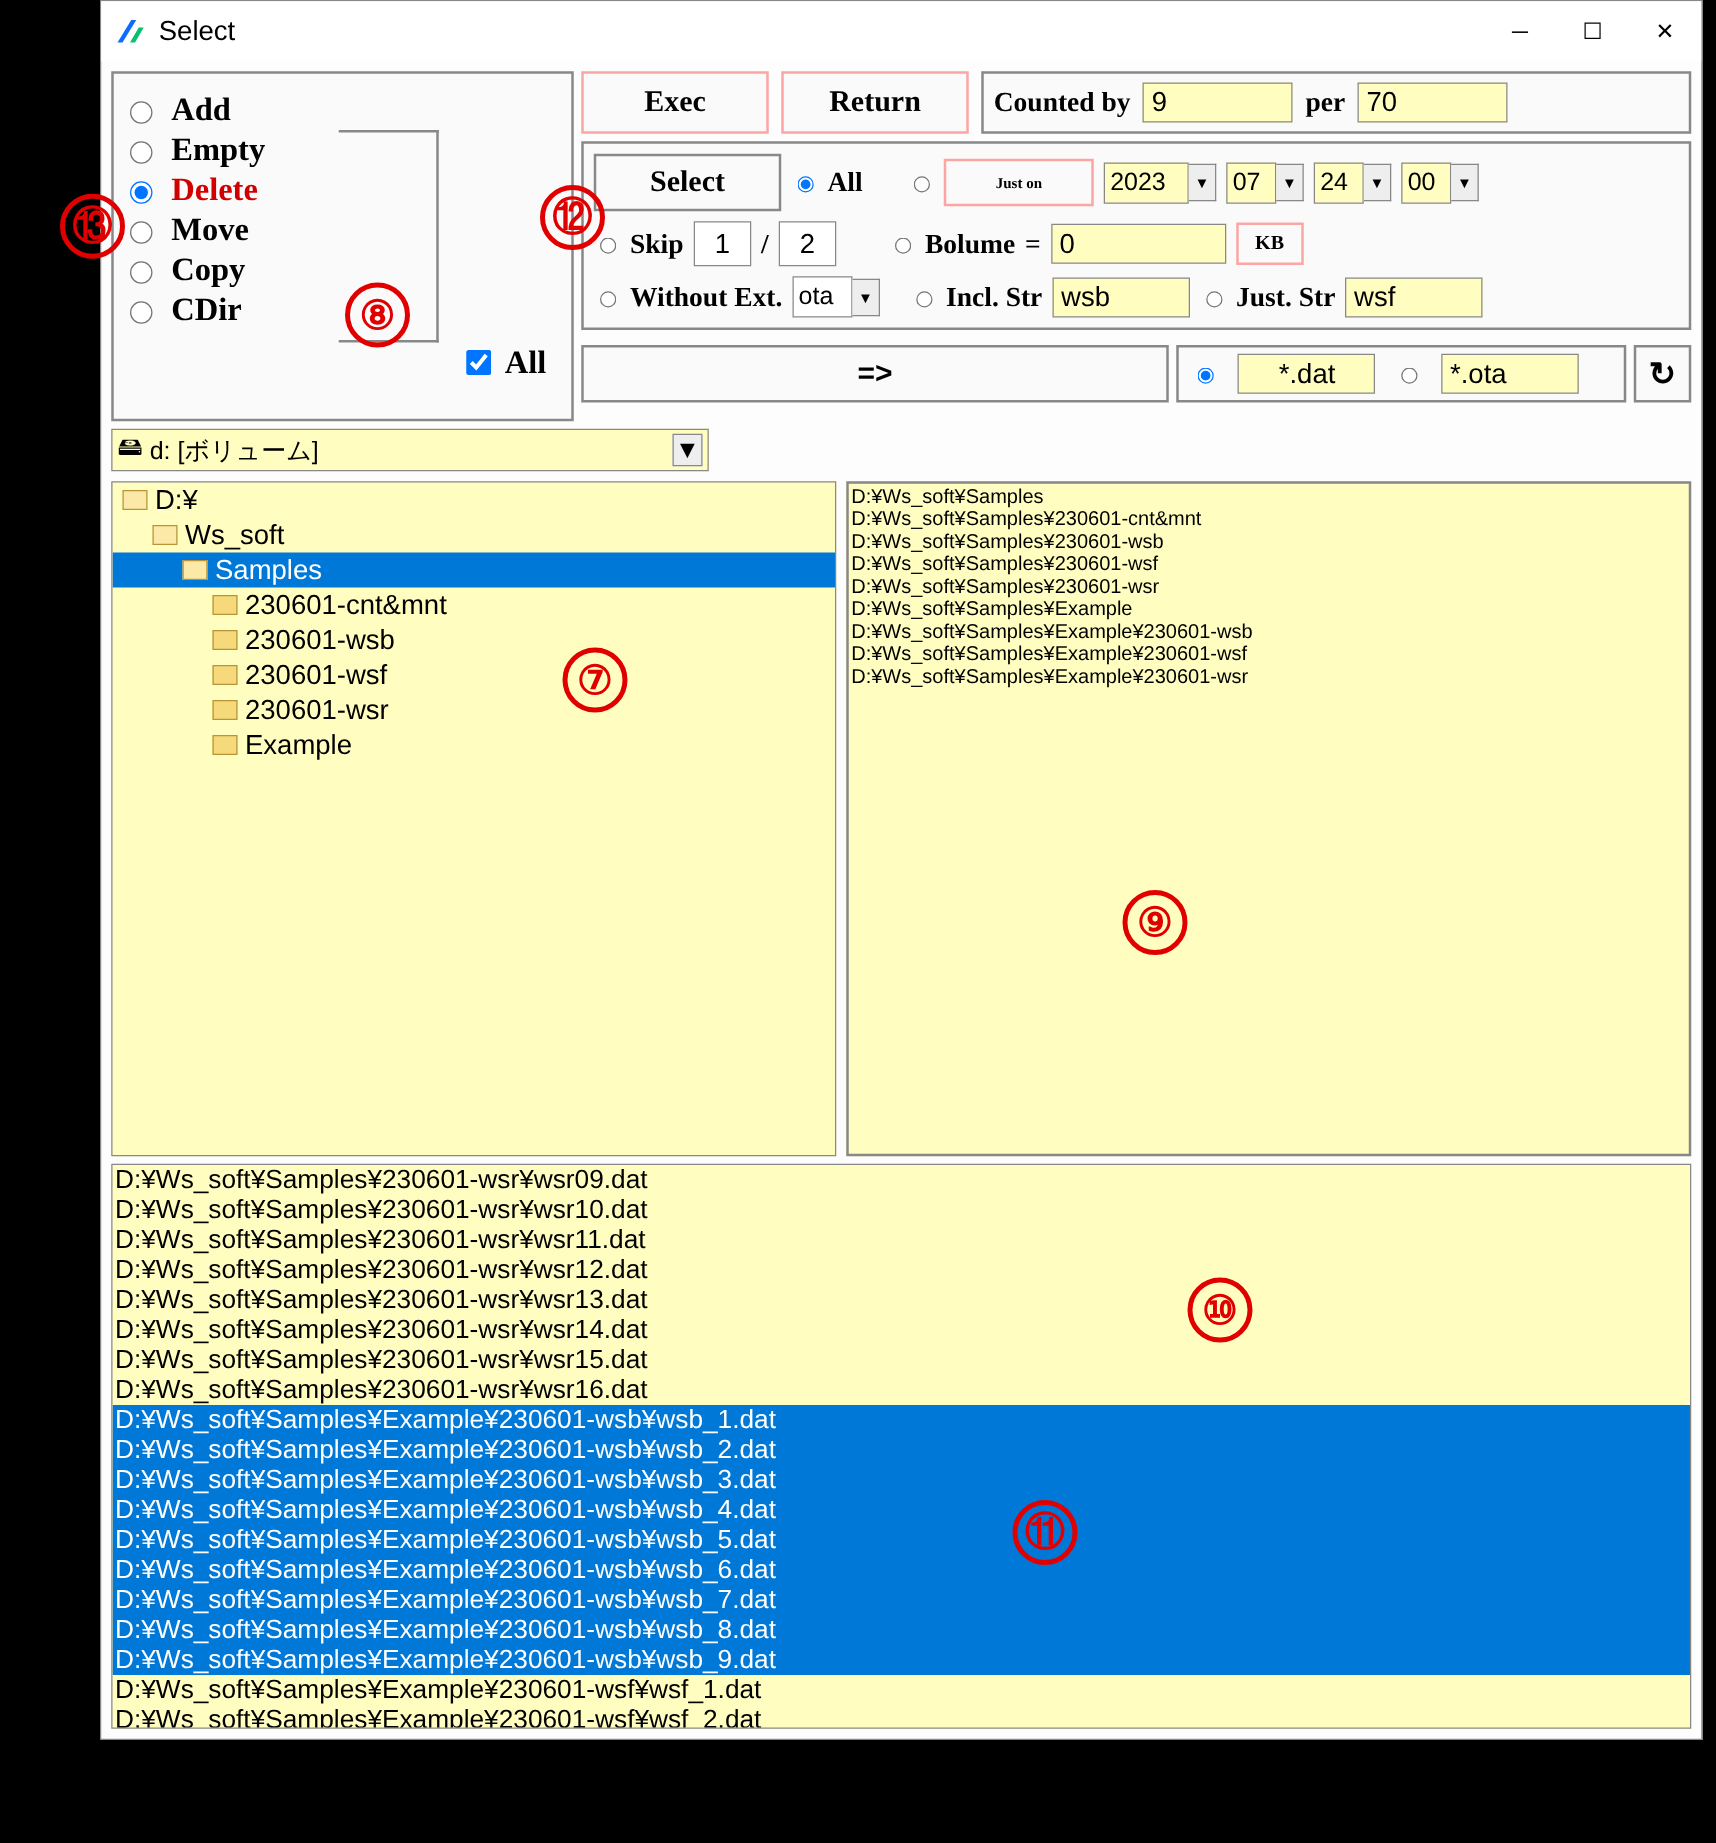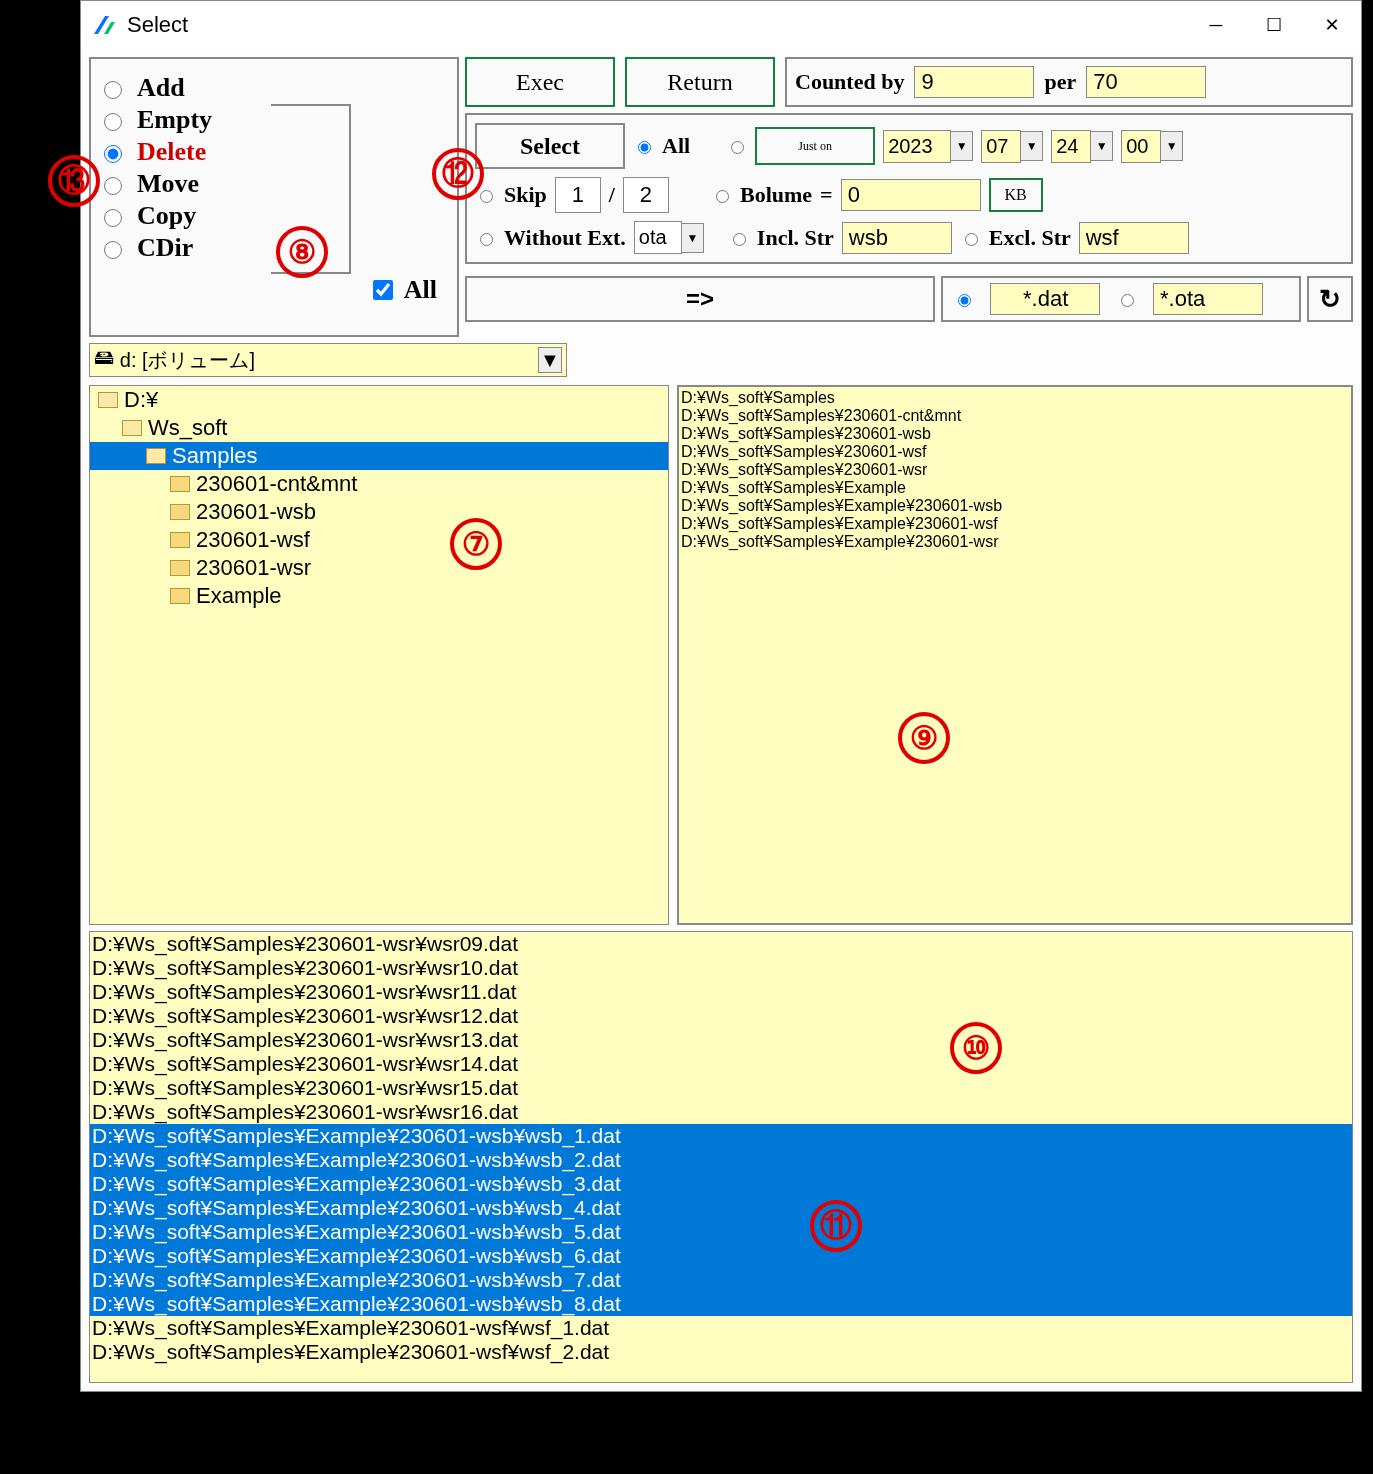--- a/index.html
+++ b/index.html
@@ -17,21 +17,21 @@
   .action-panel { width:370px; height:280px; border:2px solid #888; background:#fafafa; padding:12px 8px; position:relative; }
   .radio-row { display:flex; align-items:center; gap:12px; margin:2px 0; font-size:26px; font-weight:bold; font-family:"Times New Roman",serif; }
   .radio-row input { width:18px; height:18px; }
   .radio-row.delete { color:#d00000; }
   .all-check { position:absolute; right:20px; bottom:30px; display:flex; align-items:center; gap:8px; font-size:26px; font-weight:bold; font-family:"Times New Roman",serif; }
   .all-check input { width:20px; height:20px; }
   .conn-line { position:absolute; border:2px solid #888; border-left:none; }
 
   .right-top { flex:1; display:flex; flex-direction:column; gap:6px; }
   .btn-row { display:flex; gap:10px; align-items:center; }
-  .big-btn { height:50px; border:2px solid #15803d; background:#fafafa; font-size:24px; font-weight:normal; font-family:"Times New Roman",serif; display:flex; align-items:center; justify-content:center; }
+  .big-btn { height:50px; border:2px solid #fca5a5; background:#fafafa; font-size:24px; font-weight:bold; font-family:"Times New Roman",serif; display:flex; align-items:center; justify-content:center; }
   .framed { border:2px solid #888; background:#fafafa; padding:4px 8px; }
   .yellow-inp { background:#fffdc0; border:1px solid #888; padding:2px 6px; font-size:22px; }
   label.bold { font-size:22px; font-weight:bold; font-family:"Times New Roman",serif; }
 
   .filter-panel { border:2px solid #888; background:#fafafa; padding:4px; position:relative; }
   .filter-row { display:flex; align-items:center; gap:8px; padding:4px; }
   .select-btn { width:150px; height:46px; border:2px solid #888; background:#fafafa; font-size:24px; font-weight:bold; font-family:"Times New Roman",serif; display:flex; align-items:center; justify-content:center; }
   .dd { display:flex; align-items:center; }
   .dd input { background:#fffdc0; border:1px solid #888; padding:4px; font-size:20px; width:60px; }
   .dd .arrow { width:22px; height:30px; border:1px solid #888; border-left:none; background:#eee; display:flex; align-items:center; justify-content:center; font-size:12px; }
@@ -178,21 +178,21 @@
             <label class="bold">Without Ext.</label>
             <div class="dd">
                 <input style="width: 48px; background: rgb(255, 255, 255);" value="ota">
                 <span class="arrow">▼</span>
               </div>
             <span style="width:8px"></span>
             <input type="radio" name="sel3" style="">
             <label class="bold">Incl. Str</label>
             <input class="yellow-inp" style="width: 110px;" value="wsb">
             <input type="radio" name="sel3" style="">
-            <label class="bold">Excl. Str</label>
+            <label class="bold">Just. Str</label>
             <input class="yellow-inp" style="width: 110px;" value="wsf">
           </div>
         </div>
 
         <div class="arrow-row">
           <div class="arrow-box" style="flex:1;height:46px;font-size:24px;font-weight:bold">
               <span>=&gt;</span>
             </div>
           <div class="arrow-box" style="width:360px;height:46px;gap:16px;padding:0 10px;justify-content:flex-start">
             <input type="radio" name="ext" checked="" style="">
@@ -273,20 +273,21 @@
         <div class="file-line">D:¥Ws_soft¥Samples¥230601-wsr¥wsr15.dat</div>
         <div class="file-line">D:¥Ws_soft¥Samples¥230601-wsr¥wsr16.dat</div>
         <div class="file-line sel">D:¥Ws_soft¥Samples¥Example¥230601-wsb¥wsb_1.dat</div>
         <div class="file-line sel">D:¥Ws_soft¥Samples¥Example¥230601-wsb¥wsb_2.dat</div>
         <div class="file-line sel">D:¥Ws_soft¥Samples¥Example¥230601-wsb¥wsb_3.dat</div>
         <div class="file-line sel">D:¥Ws_soft¥Samples¥Example¥230601-wsb¥wsb_4.dat</div>
         <div class="file-line sel">D:¥Ws_soft¥Samples¥Example¥230601-wsb¥wsb_5.dat</div>
         <div class="file-line sel">D:¥Ws_soft¥Samples¥Example¥230601-wsb¥wsb_6.dat</div>
         <div class="file-line sel">D:¥Ws_soft¥Samples¥Example¥230601-wsb¥wsb_7.dat</div>
         <div class="file-line sel">D:¥Ws_soft¥Samples¥Example¥230601-wsb¥wsb_8.dat</div>
+        <div class="file-line sel">D:¥Ws_soft¥Samples¥Example¥230601-wsb¥wsb_9.dat</div>
         <div class="file-line">D:¥Ws_soft¥Samples¥Example¥230601-wsf¥wsf_1.dat</div>
         <div class="file-line">D:¥Ws_soft¥Samples¥Example¥230601-wsf¥wsf_2.dat</div>
       </div>
   </div>
 </div>
 
 <div class="callout" style="left:48px; top:155px">⑬</div>
 <div class="callout" style="left:276px; top:226px">⑧</div>
 <div class="callout" style="left:432px; top:148px">⑫</div>
 <div class="callout" style="left:450px; top:518px">⑦</div>

